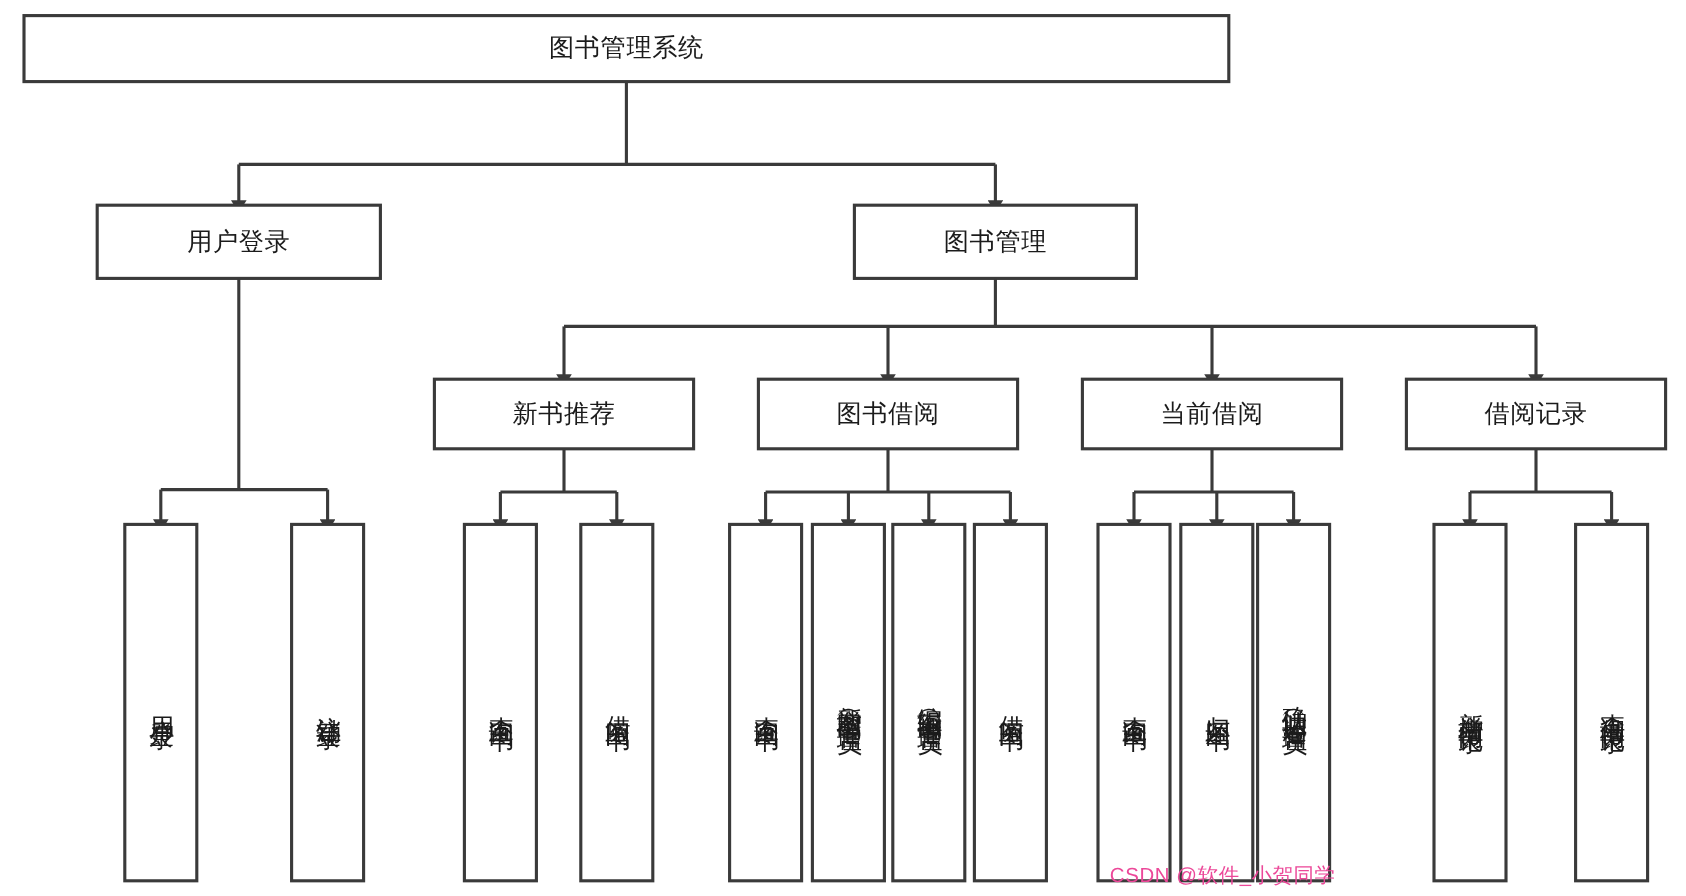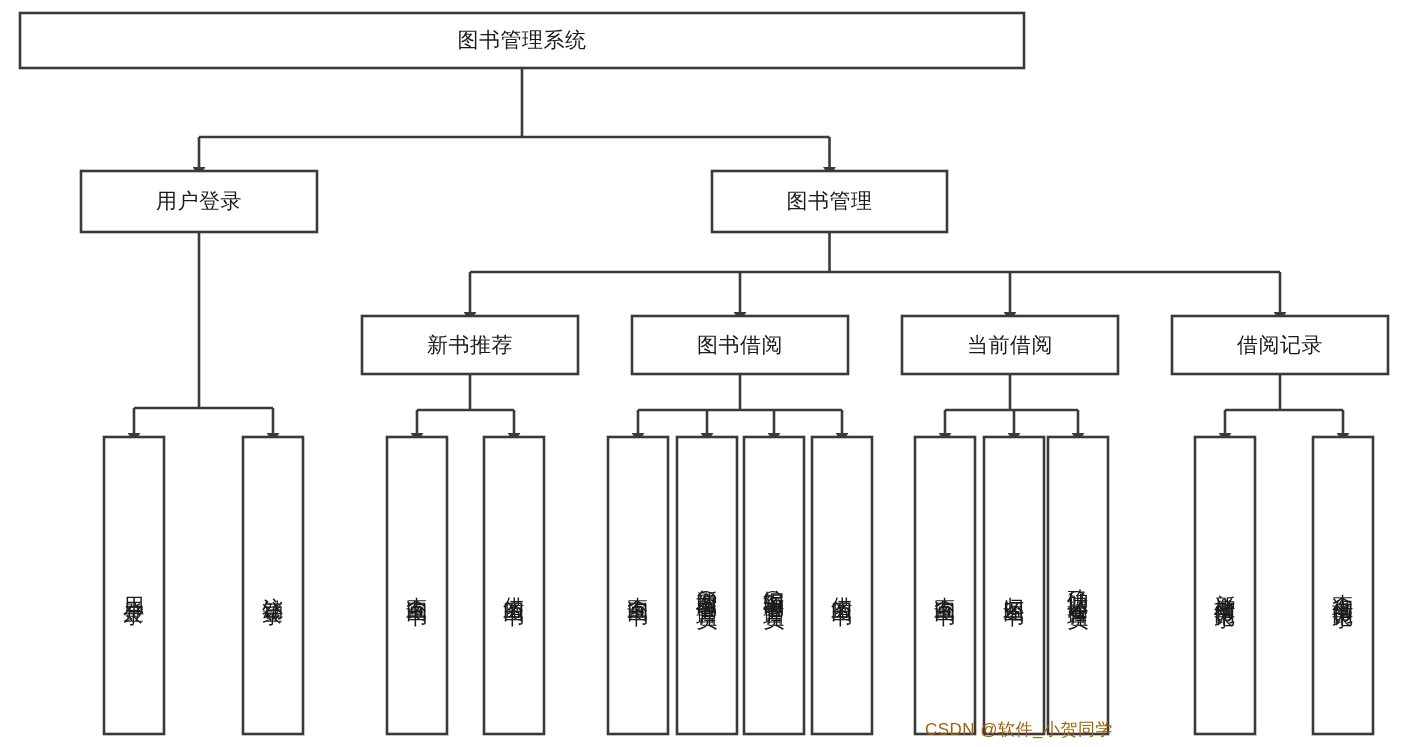--- a/index.html
+++ b/index.html
@@ -64,21 +64,21 @@
     letter-spacing: 3px;
     white-space: nowrap;
     text-align: center;
   }
   .watermark {
     position: absolute;
     right: 8px;
     bottom: 6px;
     font-family: "Liberation Sans", "DejaVu Sans", sans-serif;
     font-size: 17px;
-    color: #a16207;
+    color: #ec4899;
     letter-spacing: 0.5px;
     user-select: none;
     white-space: nowrap;
   }
 </style>
 </head>
 <body>
 
 <div id="diagram-root">
 

